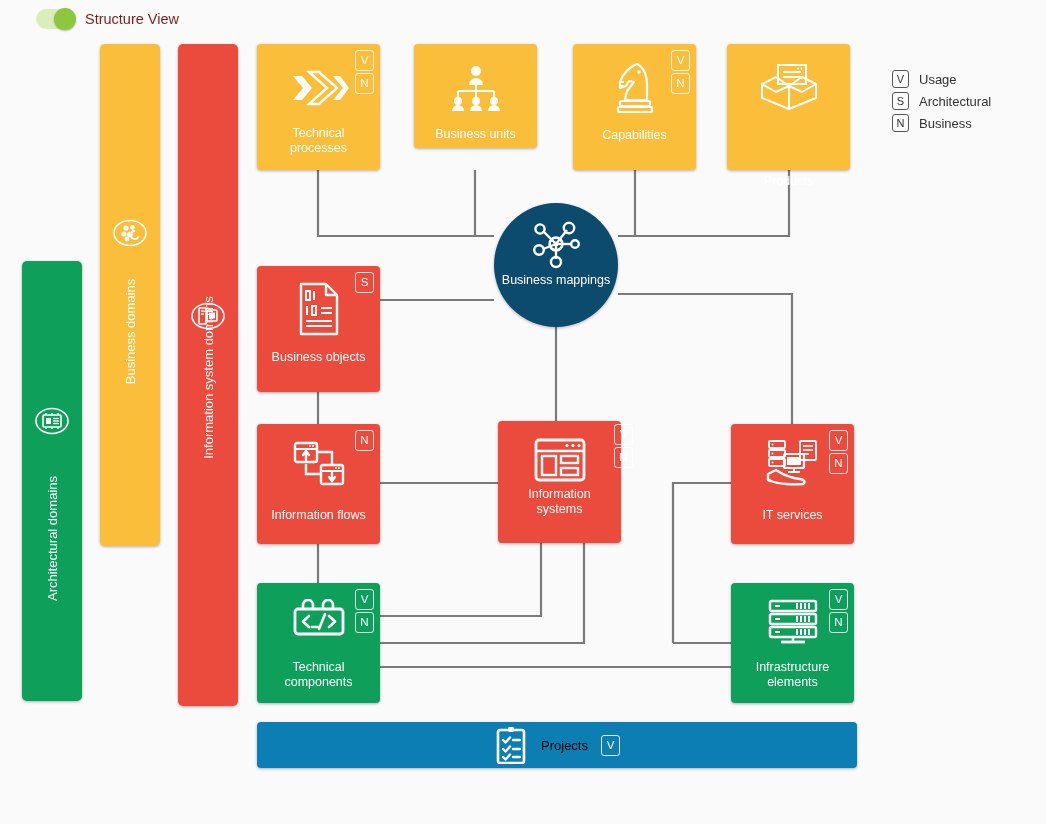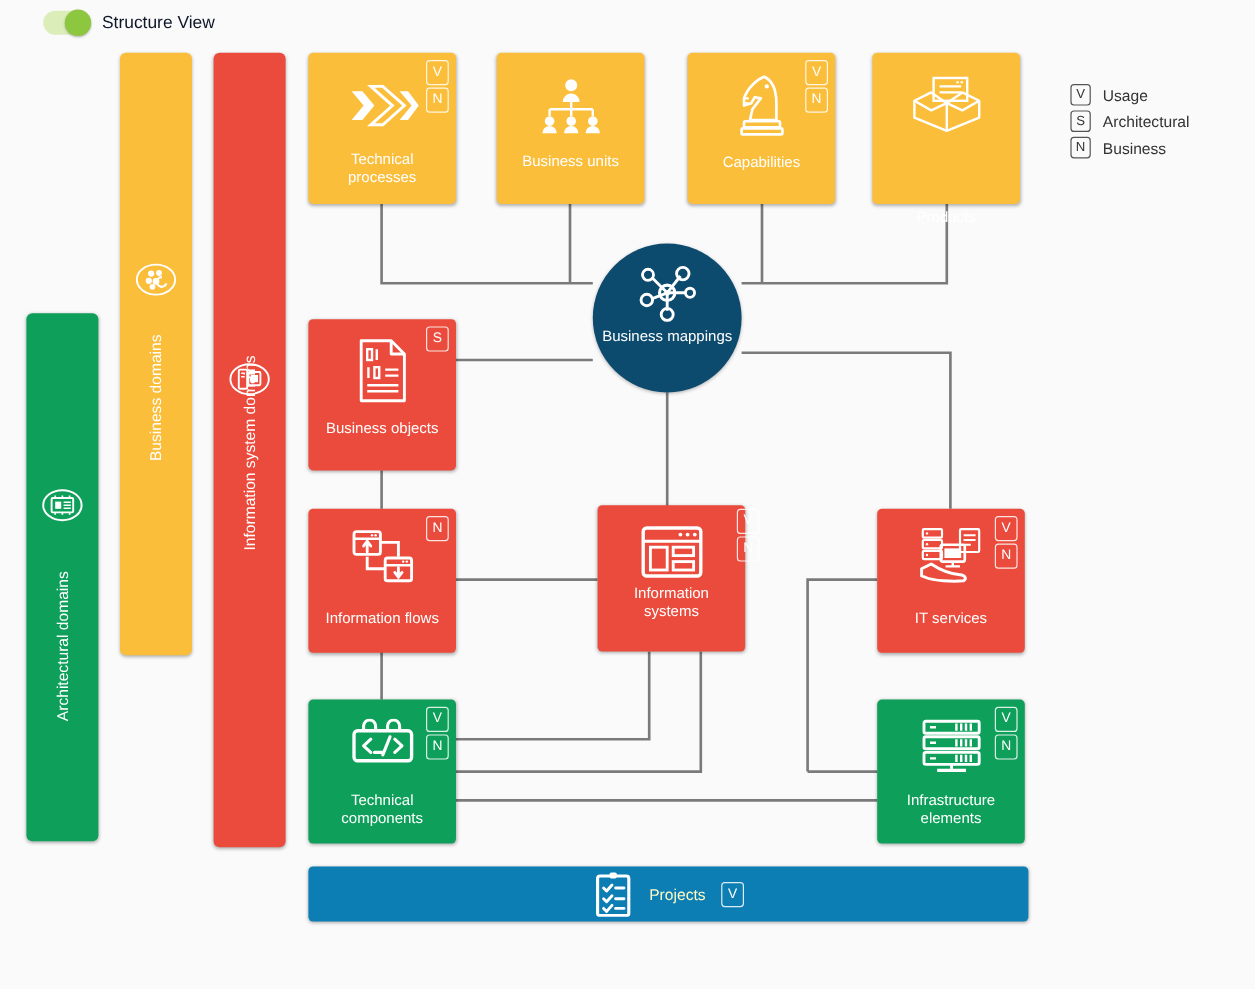--- a/index.html
+++ b/index.html
@@ -38,21 +38,21 @@
     right: -2px;
     top: -1px;
     width: 22px;
     height: 22px;
     border-radius: 50%;
     background: #8dc63f;
     box-shadow: 0 1px 2px rgba(0,0,0,.28);
   }
   #toggle-label {
     font-size: 14.5px;
-    color: #0f172a;
+    color: #7f1d1d;
     white-space: nowrap;
   }
 
   
   #legend {
     position: absolute;
     left: 892px;
     top: 68px;
   }
   .legend-row {
@@ -187,21 +187,21 @@
     border-radius: 4px;
     box-shadow: 0 1px 3px rgba(0,0,0,.30);
     display: flex;
     align-items: center;
     justify-content: center;
     gap: 13px;
     cursor: pointer;
   }
   #projects-bar .p-label {
     font-size: 13px;
-    color: #fef9c3;
+    color: #000000;
   }
 </style>
 </head>
 <body>
 
 <div id="toggle-row">
   <div class="switch">
     <div class="knob"></div>
   </div>
   <span id="toggle-label">Structure View</span>
@@ -308,21 +308,21 @@
       <path d="M4,10 L14,22 L4,34 L13,34 L23,22 L13,10 Z" fill="#fff"></path>
       <path d="M20,6 L38,22 L20,38 L30,38 L48,22 L30,6 Z" fill="none" stroke="#fff" stroke-width="2.4"></path>
       <path d="M44,10 L54,22 L44,34 L51,34 L60,22 L51,10 Z" fill="#fff"></path>
     </svg>
   </span>
   <span class="badge" style="right:6px; top:6px;">V</span>
   <span class="badge" style="right:6px; top:29px;">N</span>
   <span class="label" style="top:82px;">Technical processes</span>
 </div>
 
-<div class="node" id="business-units" style="left:414px; top:44px; width:123px; height:126px; background:#fbbe3b;">
+<div class="node" id="business-units" style="left:414px; top:44px; width:123px; height:104px; background:#fbbe3b;">
   <span class="glyph" style="top:20px;">
     <svg width="56" height="48" viewBox="0 0 56 48">
       <circle cx="28" cy="7" r="5" fill="#fff"></circle>
       <path d="M21,21 a7,7 0 0,1 14,0 z" fill="#fff"></path>
       <line x1="28" y1="21" x2="28" y2="27" stroke="#fff" stroke-width="2"></line>
       <line x1="10" y1="27" x2="46" y2="27" stroke="#fff" stroke-width="2"></line>
       <line x1="10" y1="27" x2="10" y2="33" stroke="#fff" stroke-width="2"></line>
       <line x1="28" y1="27" x2="28" y2="33" stroke="#fff" stroke-width="2"></line>
       <line x1="46" y1="27" x2="46" y2="33" stroke="#fff" stroke-width="2"></line>
       <circle cx="10" cy="37" r="4" fill="#fff"></circle>

